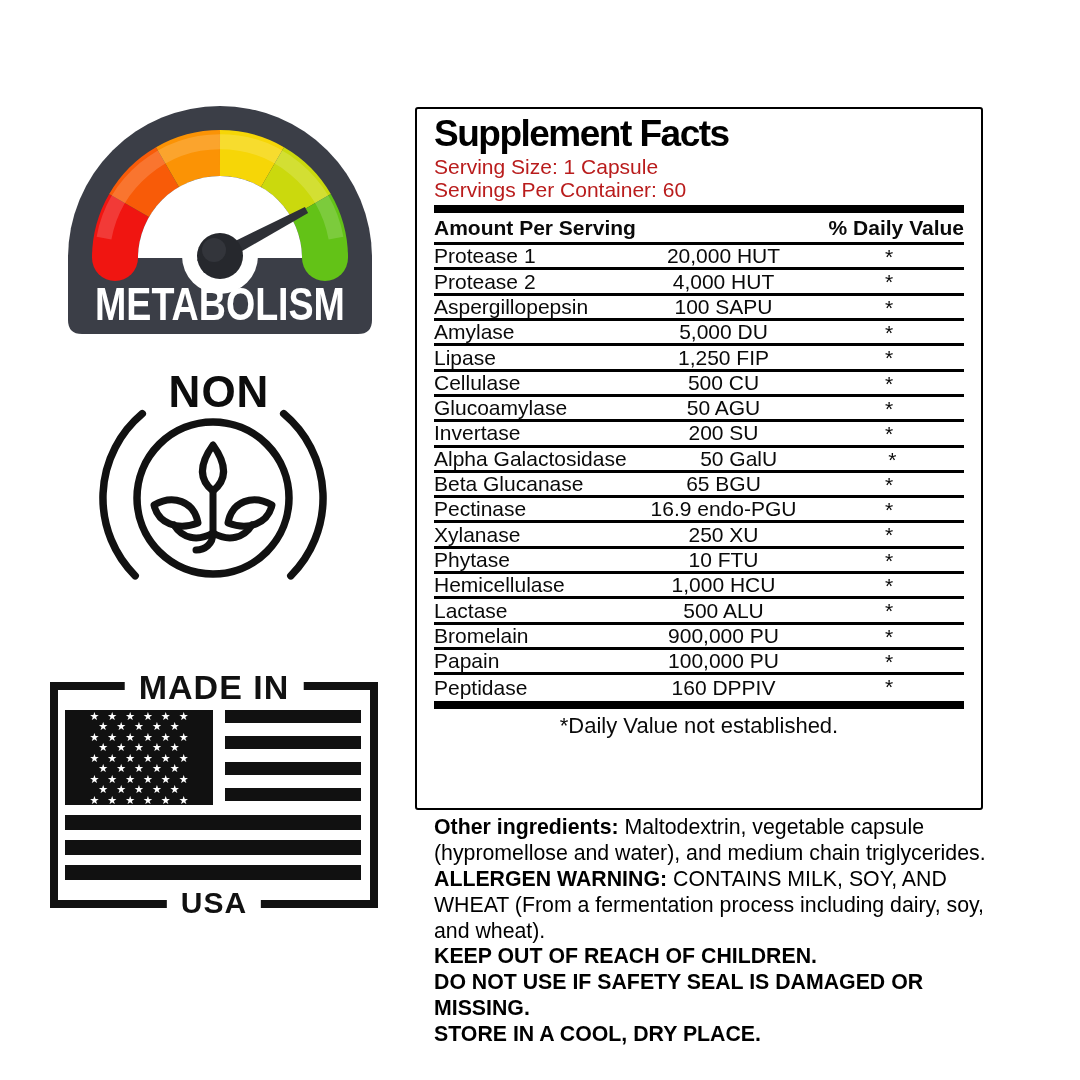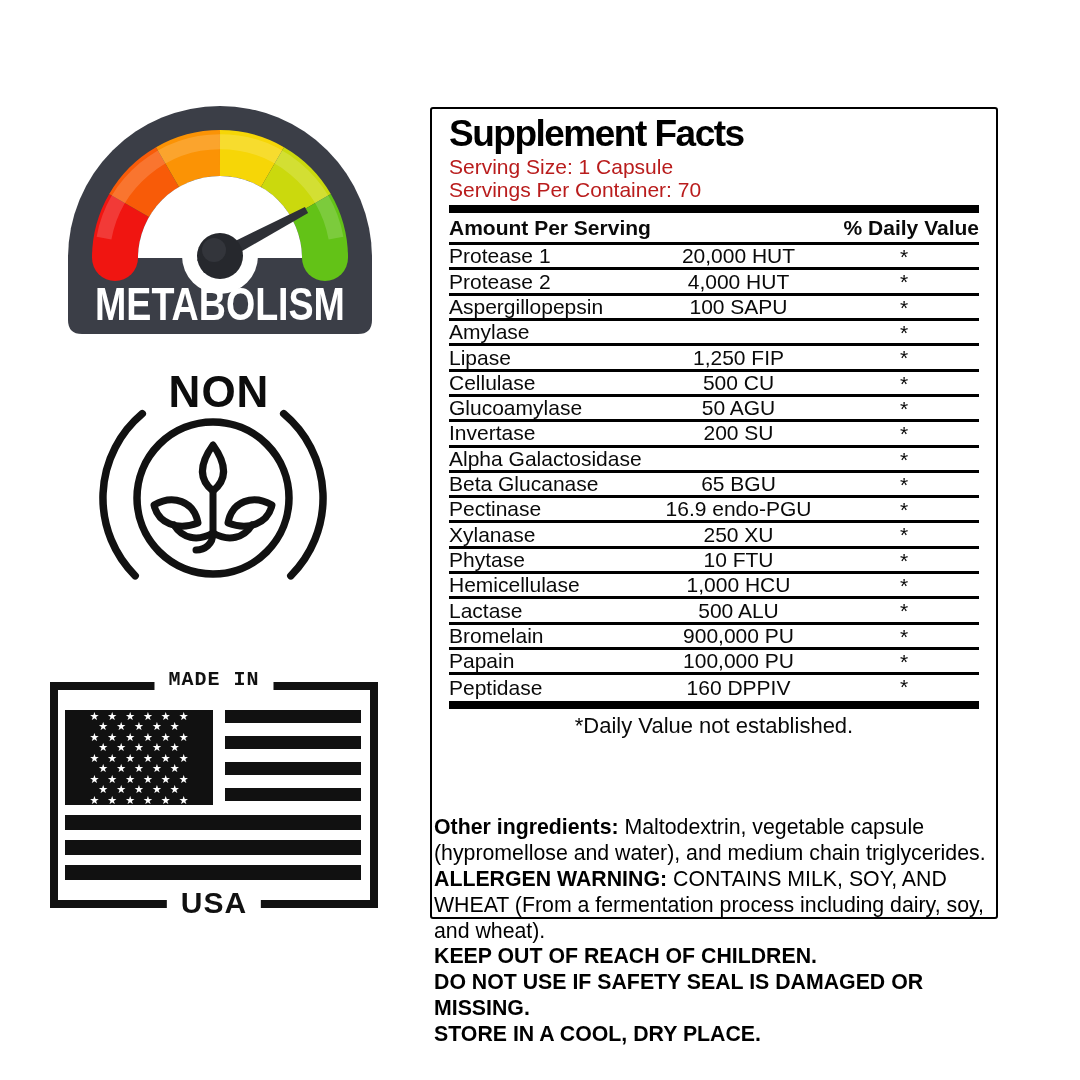--- a/index.html
+++ b/index.html
@@ -16,31 +16,31 @@
   .nongmo .word-top { top:2px; }
   .nongmo .word-bottom { top:218px; }
   .nongmo svg { position:absolute; left:0; top:0; }
 
   
   .usa { position:absolute; left:48px; top:668px; width:332px; height:252px; }
   .usa .frame { position:absolute; left:2px; top:14px; width:328px; height:226px; border:8px solid #111; }
   .usa .frame-label { position:absolute; left:50%; transform:translateX(-50%);
                       background:#fff; padding:0 14px; font-weight:700; color:#111;
                       letter-spacing:1px; white-space:nowrap; }
-  .usa .label-top { top:0; font-size:20px;font-family:Liberation Mono, monospace; }
+  .usa .label-top { top:0; font-size:34px; }
   .usa .label-bottom { bottom:0; font-size:30px; }
   .usa .flag { position:absolute; left:17px; top:42px; width:296px; height:170px; }
   .usa .canton { position:absolute; left:0; top:0; width:148px; height:95px; background:#111;
                  display:flex; flex-direction:column; justify-content:space-evenly; overflow:hidden; }
   .usa .star-row { text-align:center; color:#fff; font-size:11px; line-height:10px; letter-spacing:8px; text-indent:8px; }
   .usa .short-stripe { position:absolute; left:160px; width:136px; height:13px; background:#111; }
   .usa .full-stripe { position:absolute; left:0; width:296px; height:15px; background:#111; }
 
   
-  .panel { position:absolute; left:430px; top:107px; width:568px; height:812px;
+  .panel { position:absolute; left:415px; top:107px; width:568px; height:703px;
            border:2.5px solid #000; border-radius:3px; background:#fff; padding:5px 17px 0 17px; }
   .sf-title { font-size:37px; font-weight:700; letter-spacing:-1.5px; color:#000; line-height:1.1; }
   .sf-serving { font-size:21px; line-height:23px; color:#b91c1c; }
   .bar-thick { height:8px; background:#000; margin-top:4px; }
   .bar-thin  { height:3.5px; background:#000; }
   .sf-header { display:flex; justify-content:space-between; align-items:center;
                font-size:21px; font-weight:700; padding:3px 0 2px 0; height:29px; }
   .sf-row { display:flex; align-items:center; height:25.3px; border-bottom:3.5px solid #000; font-size:21px;gap:8px; }
   .sf-row:last-of-type { border-bottom:none; }
   .sf-row .c-name { flex:1; text-align:left; white-space:nowrap; }
@@ -127,21 +127,21 @@
       <div class="short-stripe" style="top:78px"></div>
       <div class="full-stripe" style="top:105px"></div>
       <div class="full-stripe" style="top:130px"></div>
       <div class="full-stripe" style="top:155px"></div>
     </div>
   </div>
 
   <div class="panel">
     <div class="sf-title">Supplement Facts</div>
     <div class="sf-serving">Serving Size: 1 Capsule</div>
-    <div class="sf-serving">Servings Per Container: 70</div>
+    <div class="sf-serving">Servings Per Container: 60</div>
     <div class="bar-thick"></div>
     <div class="sf-header">
       <span>Amount Per Serving</span>
       <span>% Daily Value</span>
     </div>
     <div class="bar-thin"></div>
     <div id="sf-rows">
         <div class="sf-row">
           <span class="c-name">Protease 1</span>
           <span class="c-amt">20,000 HUT</span>
@@ -152,20 +152,21 @@
           <span class="c-amt">4,000 HUT</span>
           <span class="c-dv">*</span>
         </div>
         <div class="sf-row">
           <span class="c-name">Aspergillopepsin</span>
           <span class="c-amt">100 SAPU</span>
           <span class="c-dv">*</span>
         </div>
         <div class="sf-row">
           <span class="c-name">Amylase</span>
+          <span class="c-amt">5,000 DU</span>
           <span class="c-dv">*</span>
         </div>
         <div class="sf-row">
           <span class="c-name">Lipase</span>
           <span class="c-amt">1,250 FIP</span>
           <span class="c-dv">*</span>
         </div>
         <div class="sf-row">
           <span class="c-name">Cellulase</span>
           <span class="c-amt">500 CU</span>
@@ -176,20 +177,21 @@
           <span class="c-amt">50 AGU</span>
           <span class="c-dv">*</span>
         </div>
         <div class="sf-row">
           <span class="c-name">Invertase</span>
           <span class="c-amt">200 SU</span>
           <span class="c-dv">*</span>
         </div>
         <div class="sf-row">
           <span class="c-name">Alpha Galactosidase</span>
+          <span class="c-amt">50 GalU</span>
           <span class="c-dv">*</span>
         </div>
         <div class="sf-row">
           <span class="c-name">Beta Glucanase</span>
           <span class="c-amt">65 BGU</span>
           <span class="c-dv">*</span>
         </div>
         <div class="sf-row">
           <span class="c-name">Pectinase</span>
           <span class="c-amt">16.9 endo-PGU</span>

